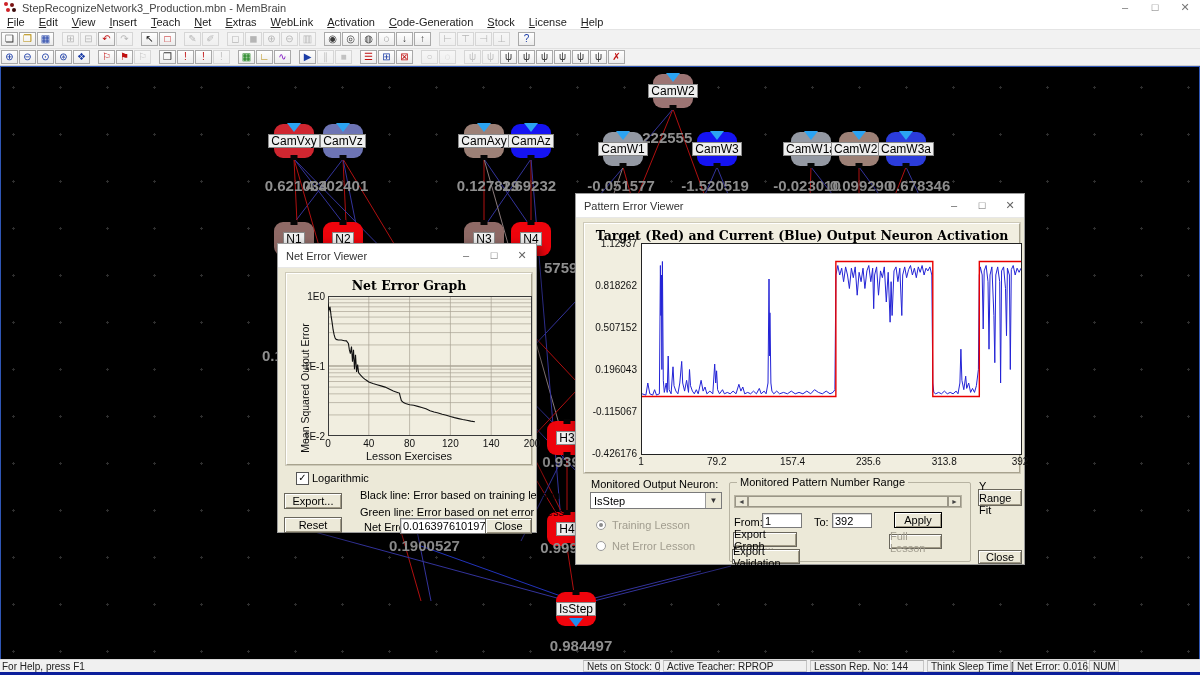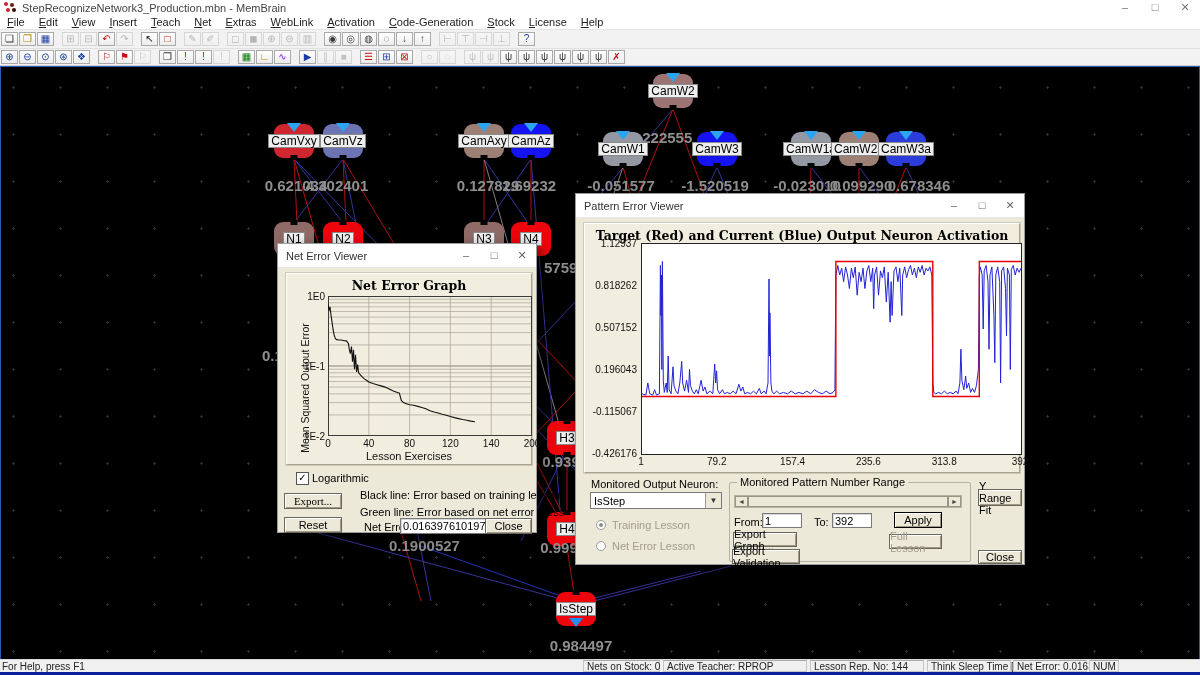--- a/index.html
+++ b/index.html
@@ -376,21 +376,21 @@
         <div class="tick" style="left: 148.4px; width: 30px; text-align: center; top: 164px;">120</div>
         <div class="tick" style="left: 189.2px; width: 30px; text-align: center; top: 164px;">140</div>
         <div class="tick" style="left: 230px; width: 30px; text-align: center; top: 164px;">200</div>
       </div>
     <div class="tick" style="left:0;top:176px;width:244px;text-align:center;font-size:11px;">Lesson Exercises</div>
   </div>
   <span class="cb" style="left:18px;top:228px;">✓</span>
   <span class="lbl" style="left:34px;top:228px;">Logarithmic</span>
   <span class="lbl" style="left:82px;top:245px;">Black line: Error based on training lesson</span>
   <span class="lbl" style="left:82px;top:262px;">Green line: Error based on net error press</span>
-  <div class="btn" style="left:6px;top:249px;width:58px;height:16px;font-family:Liberation Serif, serif;">Export...</div>
+  <div class="btn" style="left:6px;top:249px;width:58px;height:16px;">Export...</div>
   <div class="btn" style="left:6px;top:273px;width:58px;height:16px;">Reset</div>
   <span class="lbl" style="left:86px;top:277px;">Net Error:</span>
   <div class="tbox" style="left:122px;top:274px;width:98px;height:16px;">0.0163976101970013</div>
   <div class="btn" style="left:207px;top:274px;width:47px;height:16px;">Close</div>
 </div>
 
 <div class="dialog" id="pev" style="left:575px;top:193px;width:450px;height:372px;">
   <div class="dtitle">
     <span class="t">Pattern Error Viewer</span>
     <span class="dcontrols">

